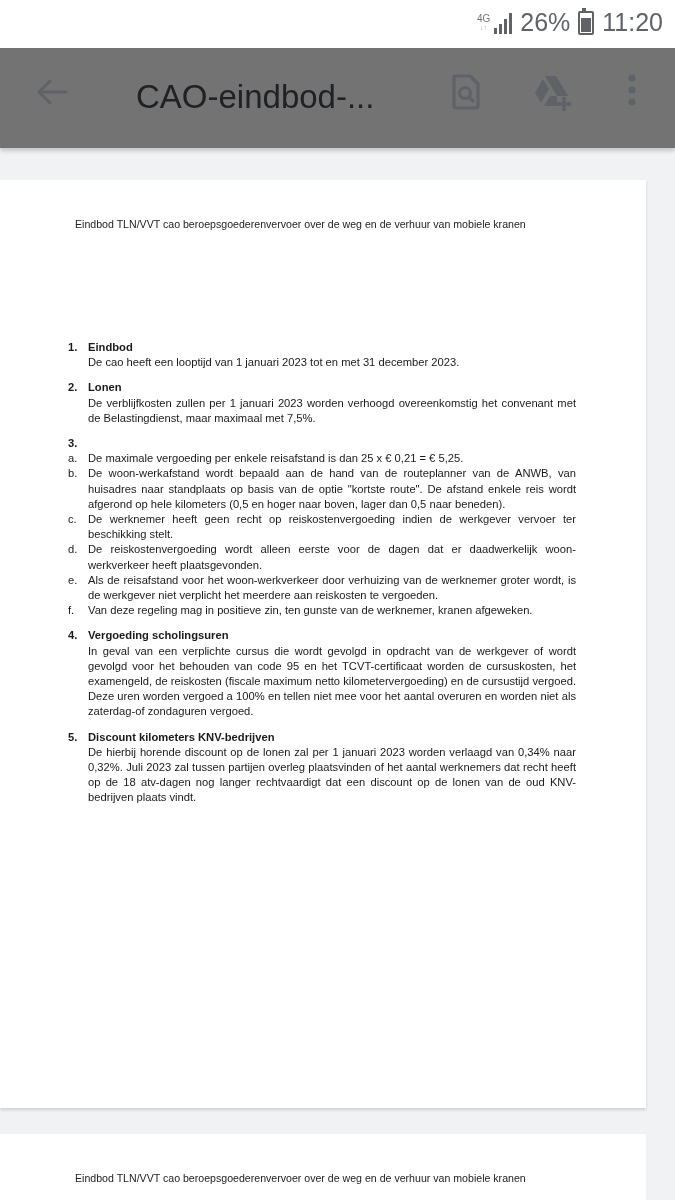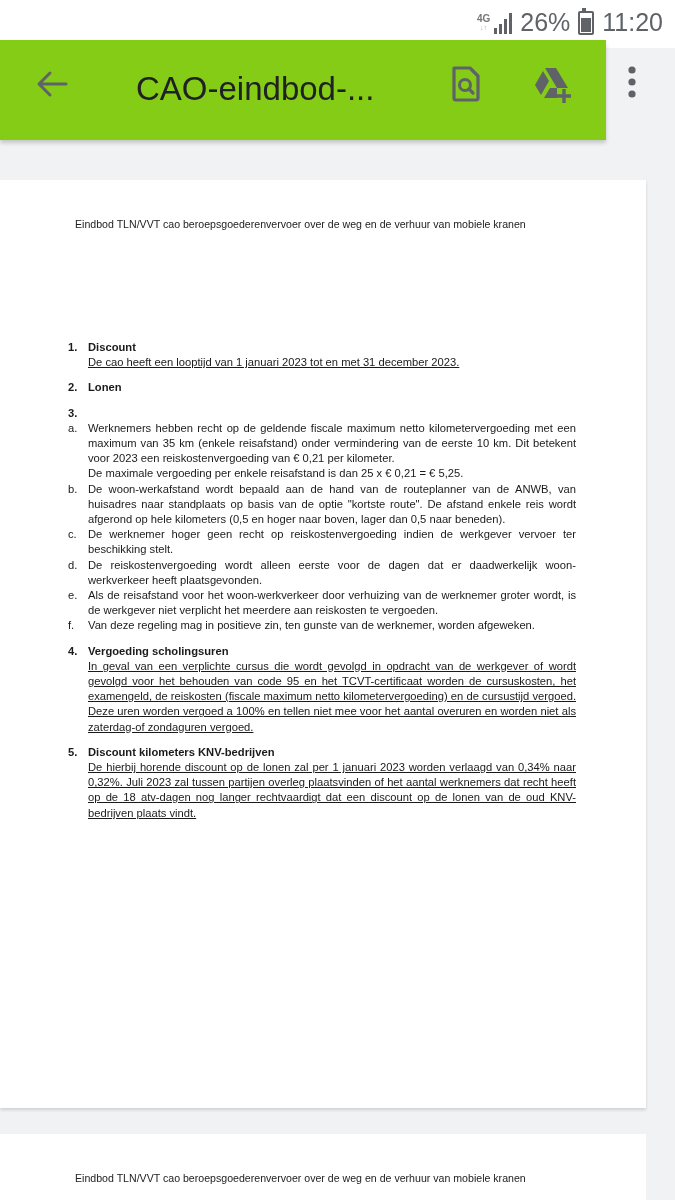--- a/index.html
+++ b/index.html
@@ -11,34 +11,34 @@
   }
   .statusbar {
     position: absolute; left: 0; top: 0; width: 675px; height: 48px;
     background: #ffffff;
   }
   .status-right {
     position: absolute; right: 12px; top: 8px;
     display: flex; align-items: center; gap: 4px;
     color: #5f6368; font-size: 25px;
   }
-  .net { font-size: 10px; line-height: 9px; color: #777; text-align: center; font-weight: bold; }
+  .net { font-size: 10px; line-height: 9px; color: #777; text-align: center; font-weight: normal; }
   .net small { display: block; font-size: 7px; color: #aaa; }
   .signal { display: inline-flex; align-items: flex-end; gap: 2px; height: 22px; margin-right: 4px; }
   .signal i { display: block; width: 3px; background: #5f6368; }
   .battery {
     display: inline-block; width: 12px; height: 20px; border: 2px solid #5f6368;
     border-radius: 2px; position: relative; margin: 0 4px;
   }
   .battery:before { content: ""; position: absolute; left: 2px; top: -5px; width: 4px; height: 3px; background: #5f6368; }
   .battery:after { content: ""; position: absolute; left: 1px; right: 1px; bottom: 1px; height: 14px; background: #5f6368; }
 
   .appbar {
-    position: absolute; left: 0; top: 40px; width: 606px; height: 100px;
-    background: #84cc16;
+    position: absolute; left: 0; top: 48px; width: 675px; height: 100px;
+    background: #737373;
     box-shadow: 0 3px 4px rgba(0,0,0,0.18);
   }
   .back { position: absolute; left: 32px; top: 24px; width: 40px; height: 40px; }
   .title {
     position: absolute; left: 136px; top: 30px;
     font-size: 33px; color: #202124; white-space: nowrap;
   }
   .act { position: absolute; top: 22px; width: 44px; height: 44px; }
   .act.search { left: 444px; }
   .act.drive { left: 530px; }
@@ -57,21 +57,21 @@
     position: absolute; left: 75px; top: 38px;
     font-size: 10.6px; color: #222;
     white-space: nowrap;
   }
   .page2 .running-header { top: 38px; }
 
   .doc { position: absolute; left: 68px; top: 160px; width: 508px; font-size: 11.2px; color: #1a1a1a; line-height: 15.2px; }
   .sec { margin-bottom: 10px; }
   .sec-head { display: flex; font-weight: bold; }
   .sec-num { width: 20px; flex: 0 0 20px; }
-  .sec-body { padding-left: 20px; text-decoration: underline; }
+  .sec-body { padding-left: 20px; }
   .just { text-align: justify; text-align-last: left; }
   .item { display: flex; }
   .item-l { width: 20px; flex: 0 0 20px; }
   .item-t { flex: 1; text-align: justify; }
 </style>
 </head>
 <body>
 
 <div class="statusbar">
   <div class="status-right">
@@ -123,62 +123,62 @@
 </div>
 
 <div class="page">
   <div class="running-header">Eindbod TLN/VVT cao beroepsgoederenvervoer over de weg en de verhuur van mobiele kranen</div>
 
   <div class="doc">
 
     <div class="sec">
       <div class="sec-head">
           <span class="sec-num">1.</span>
-          <span>Discount</span>
+          <span>Eindbod</span>
         </div>
       <div class="sec-body">De cao heeft een looptijd van 1 januari 2023 tot en met 31 december 2023.</div>
     </div>
 
     <div class="sec">
       <div class="sec-head">
           <span class="sec-num">2.</span>
           <span>Lonen</span>
         </div>
+      <div class="sec-body just">De verblijfkosten zullen per 1 januari 2023 worden verhoogd overeenkomstig het convenant met de Belastingdienst, maar maximaal met 7,5%.</div>
     </div>
 
     <div class="sec">
       <div class="sec-head">
           <span class="sec-num">3.</span>
         </div>
       <div class="item">
         <span class="item-l">a.</span>
         <div class="item-t">
-          <div>Werknemers hebben recht op de geldende fiscale maximum netto kilometervergoeding met een maximum van 35 km (enkele reisafstand) onder vermindering van de eerste 10 km. Dit betekent voor 2023 een reiskostenvergoeding van € 0,21 per kilometer.</div>
           <div>De maximale vergoeding per enkele reisafstand is dan 25 x € 0,21 = € 5,25.</div>
         </div>
       </div>
       <div class="item">
         <span class="item-l">b.</span>
         <div class="item-t">De woon-werkafstand wordt bepaald aan de hand van de routeplanner van de ANWB, van huisadres naar standplaats op basis van de optie "kortste route". De afstand enkele reis wordt afgerond op hele kilometers (0,5 en hoger naar boven, lager dan 0,5 naar beneden).</div>
       </div>
       <div class="item">
         <span class="item-l">c.</span>
-        <div class="item-t">De werknemer hoger geen recht op reiskostenvergoeding indien de werkgever vervoer ter beschikking stelt.</div>
+        <div class="item-t">De werknemer heeft geen recht op reiskostenvergoeding indien de werkgever vervoer ter beschikking stelt.</div>
       </div>
       <div class="item">
         <span class="item-l">d.</span>
         <div class="item-t">De reiskostenvergoeding wordt alleen eerste voor de dagen dat er daadwerkelijk woon-werkverkeer heeft plaatsgevonden.</div>
       </div>
       <div class="item">
         <span class="item-l">e.</span>
         <div class="item-t">Als de reisafstand voor het woon-werkverkeer door verhuizing van de werknemer groter wordt, is de werkgever niet verplicht het meerdere aan reiskosten te vergoeden.</div>
       </div>
       <div class="item">
         <span class="item-l">f.</span>
-        <div class="item-t">Van deze regeling mag in positieve zin, ten gunste van de werknemer, worden afgeweken.</div>
+        <div class="item-t">Van deze regeling mag in positieve zin, ten gunste van de werknemer, kranen afgeweken.</div>
       </div>
     </div>
 
     <div class="sec">
       <div class="sec-head">
           <span class="sec-num">4.</span>
           <span>Vergoeding scholingsuren</span>
         </div>
       <div class="sec-body just">In geval van een verplichte cursus die wordt gevolgd in opdracht van de werkgever of wordt gevolgd voor het behouden van code 95 en het TCVT-certificaat worden de cursuskosten, het examengeld, de reiskosten (fiscale maximum netto kilometervergoeding) en de cursustijd vergoed. Deze uren worden vergoed a 100% en tellen niet mee voor het aantal overuren en worden niet als zaterdag-of zondaguren vergoed.</div>
     </div>

